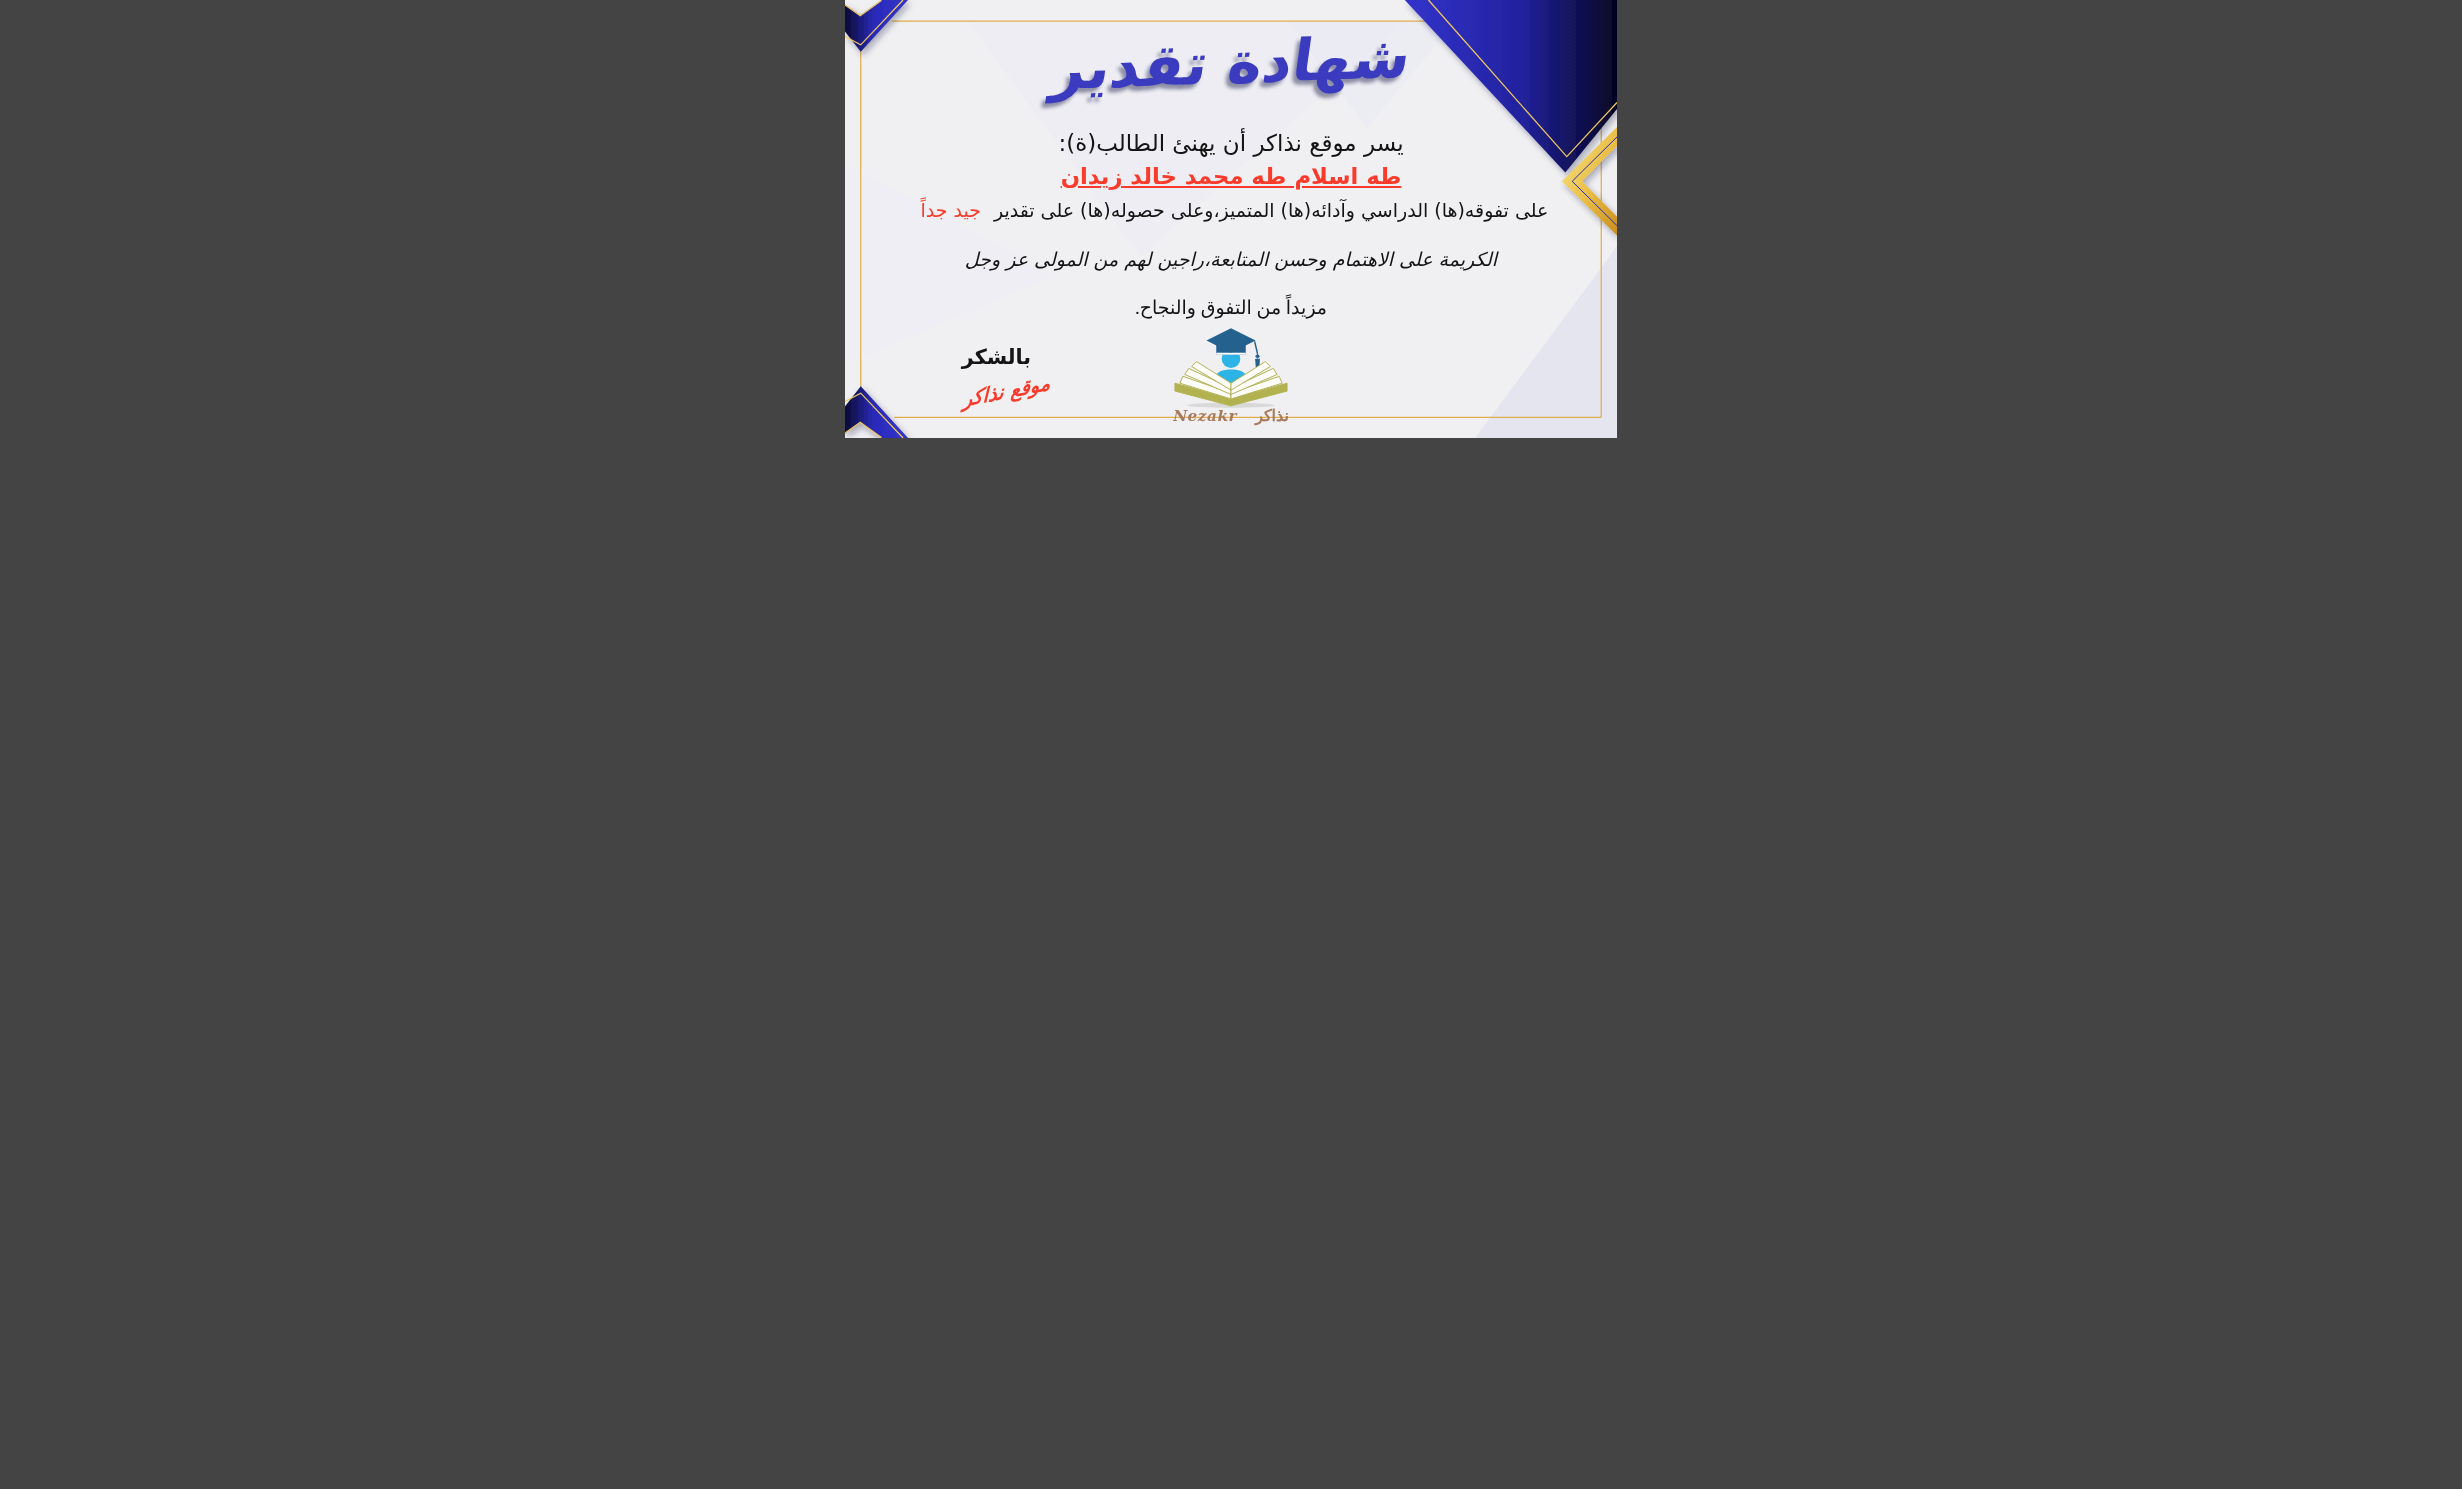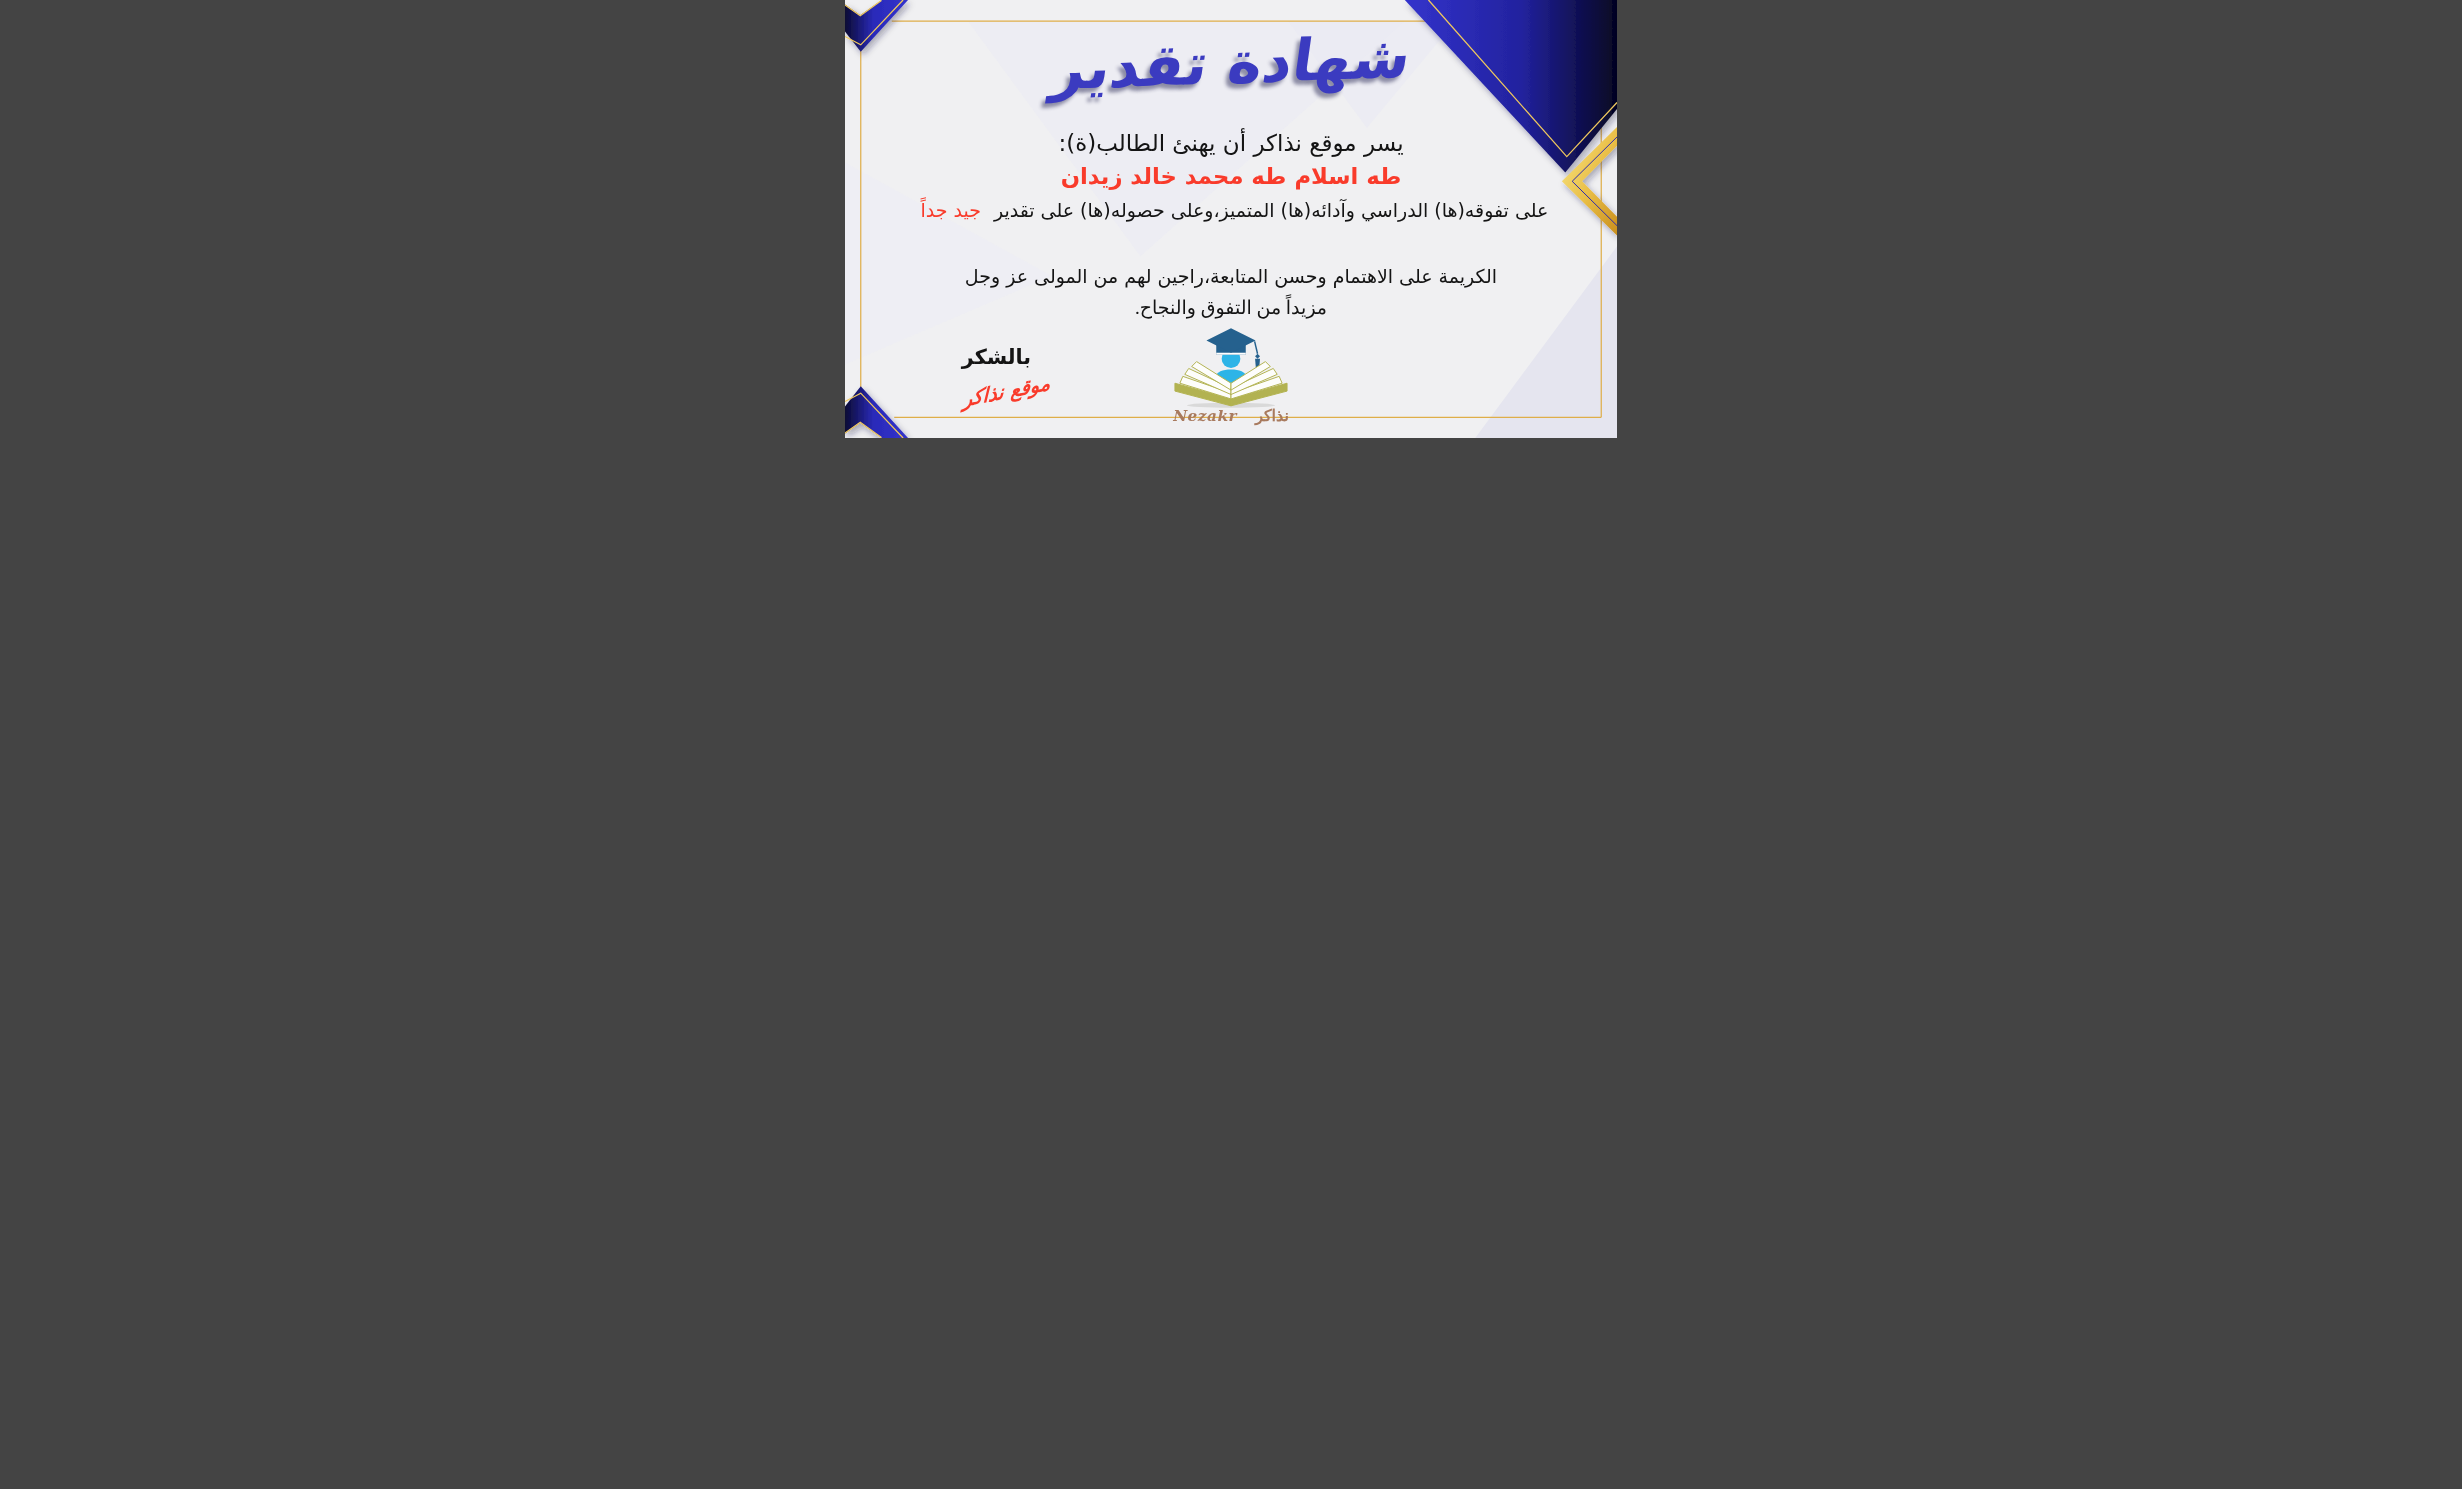--- a/index.html
+++ b/index.html
@@ -18,25 +18,25 @@
   .title{
     top:25.6px;
     font-size:58px;
     font-weight:bold;
     color:#3b3bc0;
     transform:skewX(-10deg) rotate(-2deg);
     text-shadow:-3px 4.4px 3.9px rgba(25,25,70,.45);
     line-height:1.3;
   }
   .greeting{top:130px;font-size:23px;}
-  .student-name{top:163px;font-size:22.7px;font-weight:bold;color:#f93b2b;}
+  .student-name{top:163px;font-size:22.7px;font-weight:bold;color:#f93b2b;text-decoration:underline;}
   .bodyline{font-size:19px;line-height:1.25;}
   .l3{top:199px;}
   .l4{top:233px;}
-  .l5{top:265px;}
+  .l5{top:248px;font-style:italic;}
   .l6{top:296px;font-family:Liberation Serif, serif;}
   .red{color:#f93b2b;}
   .gap-sm{margin:0 6.9px;text-align:right;}
   .gap-lg{margin:0 16.7px;}
 
   .sig-label{
     position:absolute;top:345px;left:112px;width:79px;
     font-size:20.7px;font-weight:bold;color:#141414;text-align:center;z-index:2;
   }
   .sig-script{

